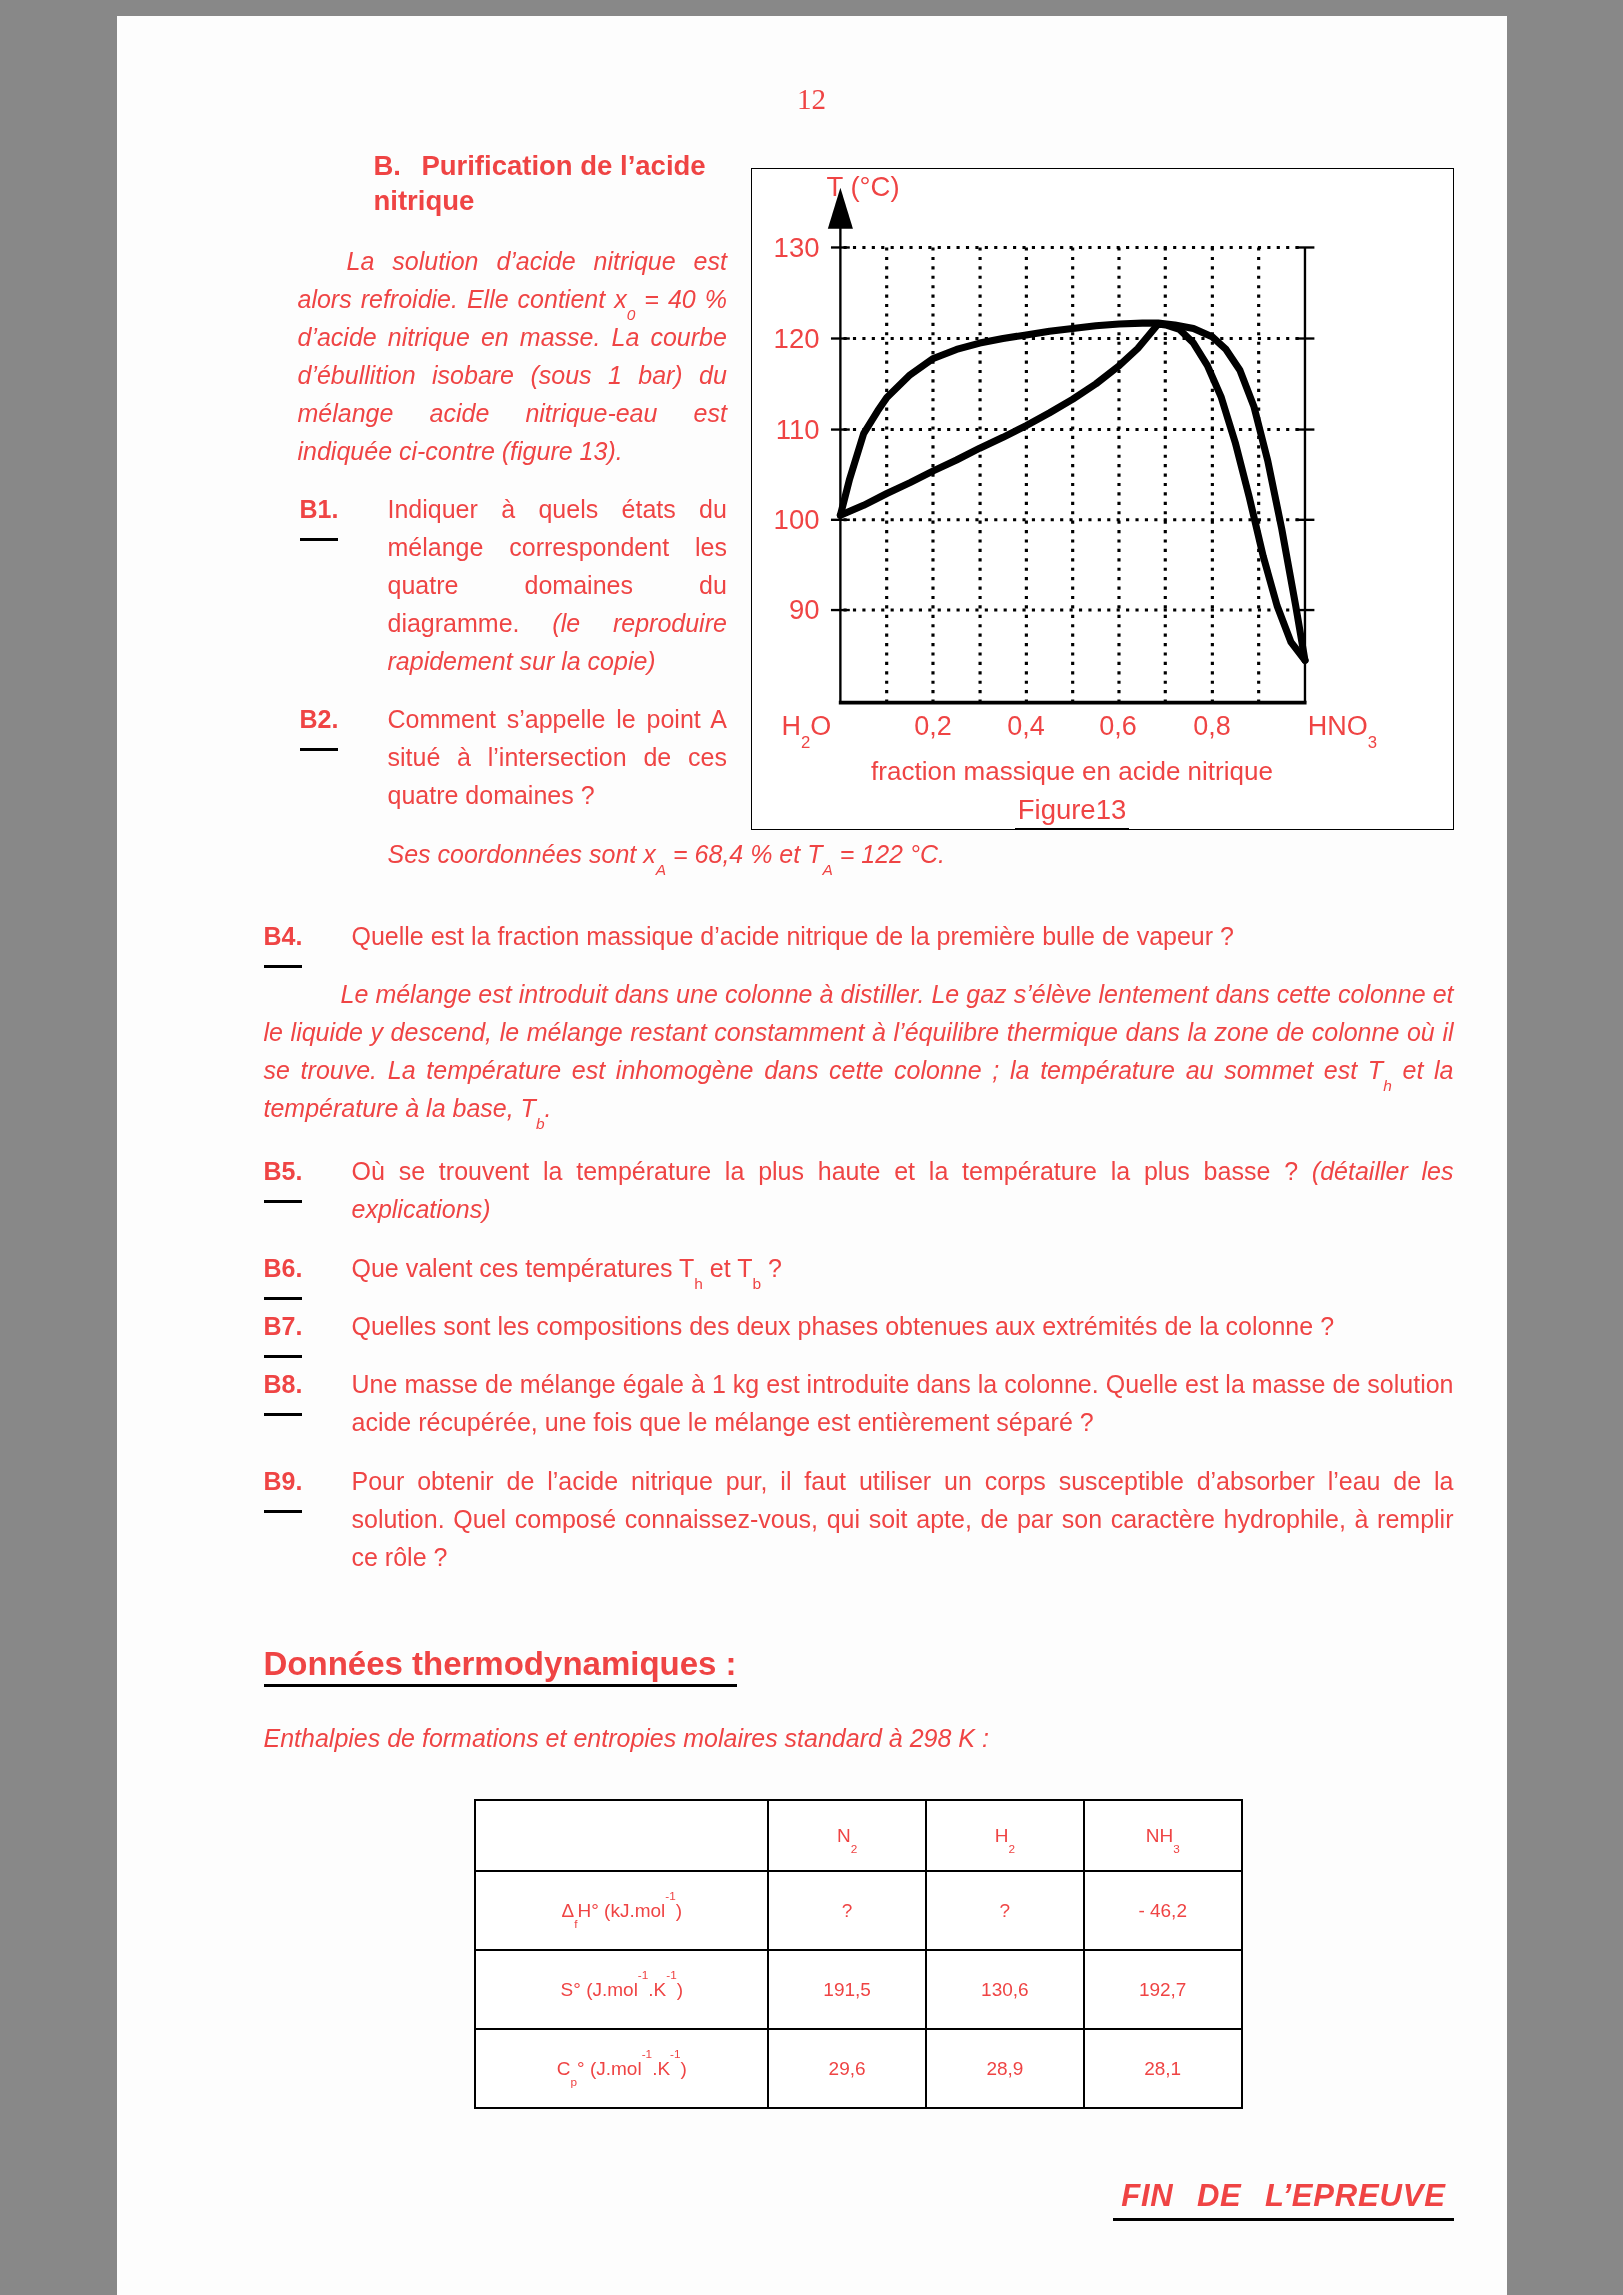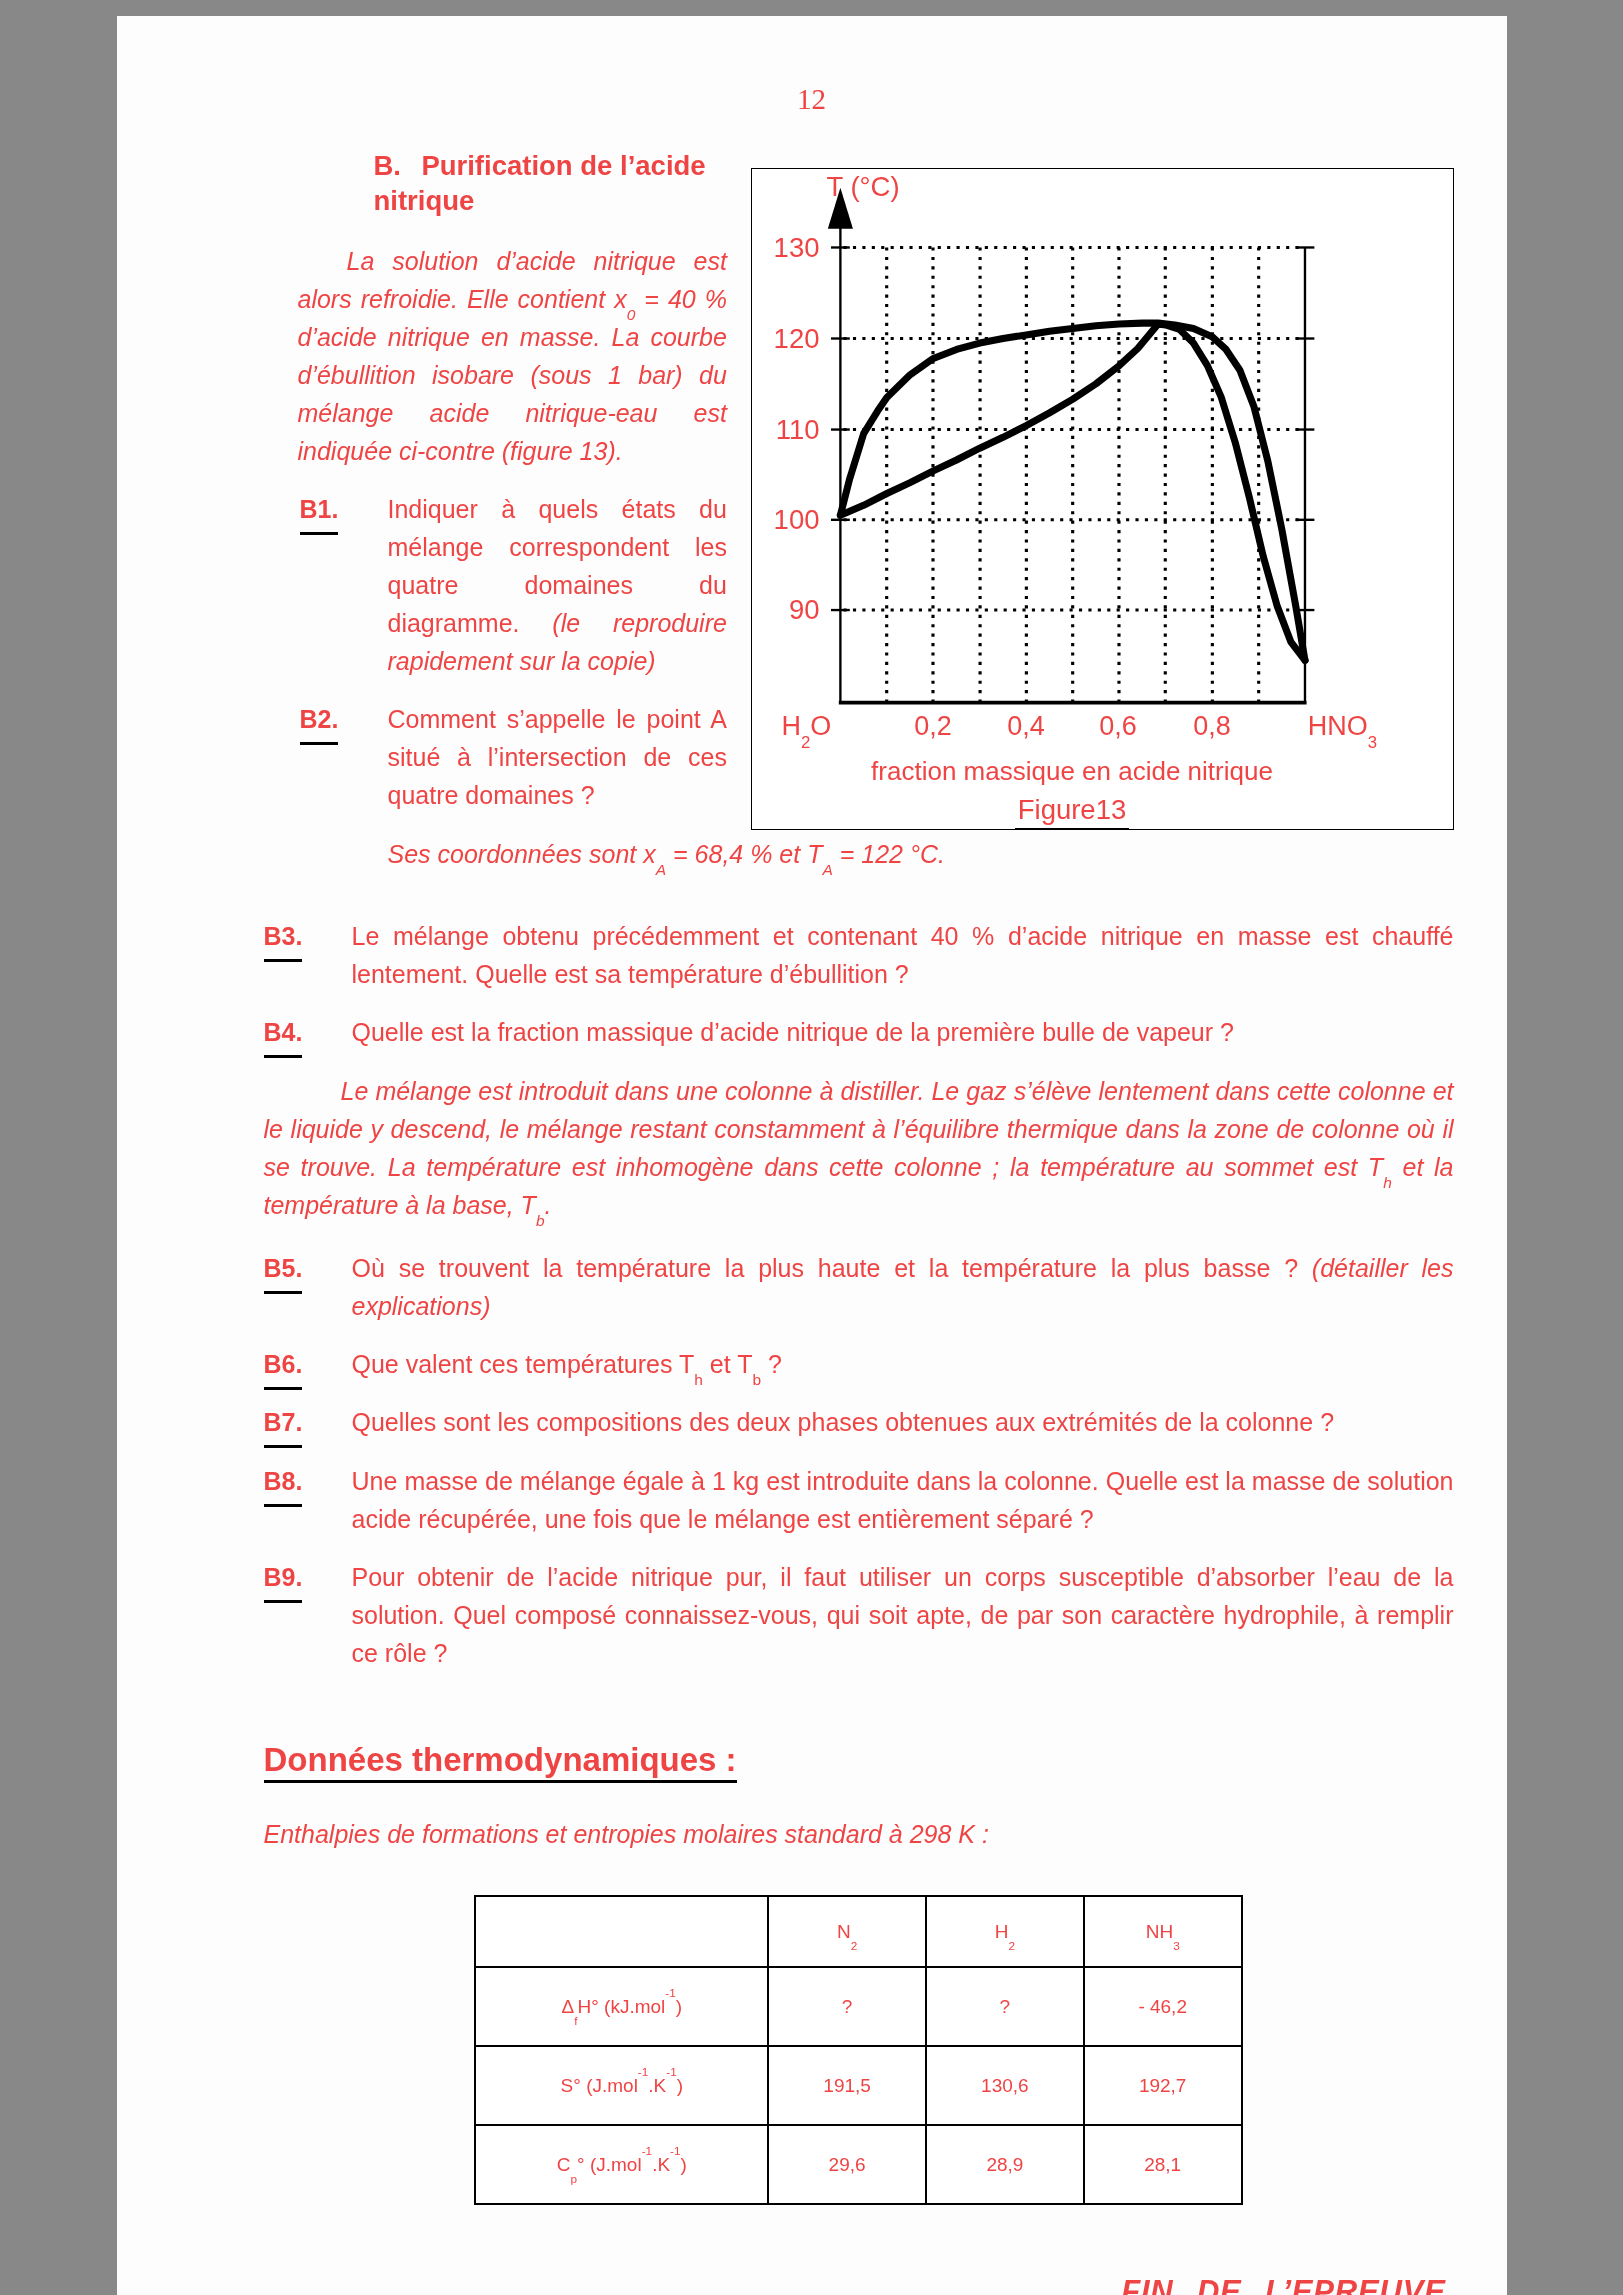--- a/index.html
+++ b/index.html
@@ -35,21 +35,21 @@
   .fig-caption{left:88px;width:465px;top:626px;font-size:27.5px;}
   .fig-caption .ul{border-bottom:2.4px solid #000;padding:0 3.1px 3.1px;}
 
   
   .section-heading{font-weight:bold;font-size:27.5px;margin:12.6px 0 23.6px 110px;text-align:left;line-height:35px;}
   .section-heading .slabel{margin-right:20.4px;}
   .intro{font-style:italic;margin:0 0 20.4px 34px;text-indent:49px;}
   .q{padding-left:88px;text-indent:-88px;margin:0 0 20.4px 0;}
   .q.colq{margin-left:36px;}
   .qlabel{display:inline-block;width:88px;text-indent:0;font-weight:bold;font-style:normal;}
-  .qlabel .ul{border-bottom:3.1px solid #000;padding-bottom:9px;}
+  .qlabel .ul{border-bottom:3.1px solid #000;padding-bottom:15px;}
   .it{font-style:italic;}
   .answer{font-style:italic;margin:6.3px 0 44px 124px;text-align:left;}
   .dist{font-style:italic;text-indent:77px;margin:4.7px 0 25px 0;}
   sub.sb{font-size:62%;position:relative;top:6.3px;line-height:0;}
   sup.su{font-size:62%;position:relative;top:-9.4px;line-height:0;}
 
   .clear{clear:both;}
   .thermo-heading{font-weight:bold;font-size:33px;margin:49px 0 0 0;text-align:left;}
   .thermo-heading .ul{border-bottom:3.1px solid #000;padding-bottom:1.6px;}
   .thermo-sub{font-style:italic;margin:36px 0 0 0;text-align:left;}
@@ -140,21 +140,20 @@
     <h2 class="section-heading"><span class="slabel">B.</span><span>Purification de l’acide nitrique</span></h2>
 
     <p class="intro"><span>La solution d’acide nitrique est alors refroidie. Elle contient x</span><sub class="sb">0</sub><span> = 40 % d’acide nitrique en masse. La courbe d’ébullition isobare (sous 1 bar) du mélange acide nitrique-eau est indiquée ci-contre (figure 13).</span></p>
 
     <p class="q colq"><span class="qlabel"><span class="ul">B1.</span></span><span>Indiquer à quels états du mélange correspondent les quatre domaines du diagramme. </span><span class="it">(le reproduire rapidement sur la copie)</span></p>
 
     <p class="q colq"><span class="qlabel"><span class="ul">B2.</span></span><span>Comment s’appelle le point A situé à l’intersection de ces quatre domaines ?</span></p>
 
     <p class="answer"><span>Ses coordonnées sont x</span><sub class="sb">A</sub><span> = 68,4 % et T</span><sub class="sb">A</sub><span> = 122 °C.</span></p>
 
-    <p class="q"><span class="qlabel"><span class="ul">B3.</span></span><span>Le mélange obtenu précédemment et contenant 40 % d’acide nitrique en masse est chauffé lentement. Quelle est sa température d’ébullition ?</span></p>
 
     <p class="q"><span class="qlabel"><span class="ul">B4.</span></span><span>Quelle est la fraction massique d’acide nitrique de la première bulle de vapeur ?</span></p>
 
     <p class="dist"><span>Le mélange est introduit dans une colonne à distiller. Le gaz s’élève lentement dans cette colonne et le liquide y descend, le mélange restant constamment à l’équilibre thermique dans la zone de colonne où il se trouve. La température est inhomogène dans cette colonne ; la température au sommet est T</span><sub class="sb">h</sub><span> et la température à la base, T</span><sub class="sb">b</sub><span>.</span></p>
 
     <p class="q"><span class="qlabel"><span class="ul">B5.</span></span><span>Où se trouvent la température la plus haute et la température la plus basse ? </span><span class="it">(détailler les explications)</span></p>
 
     <p class="q"><span class="qlabel"><span class="ul">B6.</span></span><span><span>Que valent ces températures T</span><sub class="sb">h</sub><span> et T</span><sub class="sb">b</sub><span> ?</span></span></p>
 
     <p class="q"><span class="qlabel"><span class="ul">B7.</span></span><span>Quelles sont les compositions des deux phases obtenues aux extrémités de la colonne ?</span></p>

